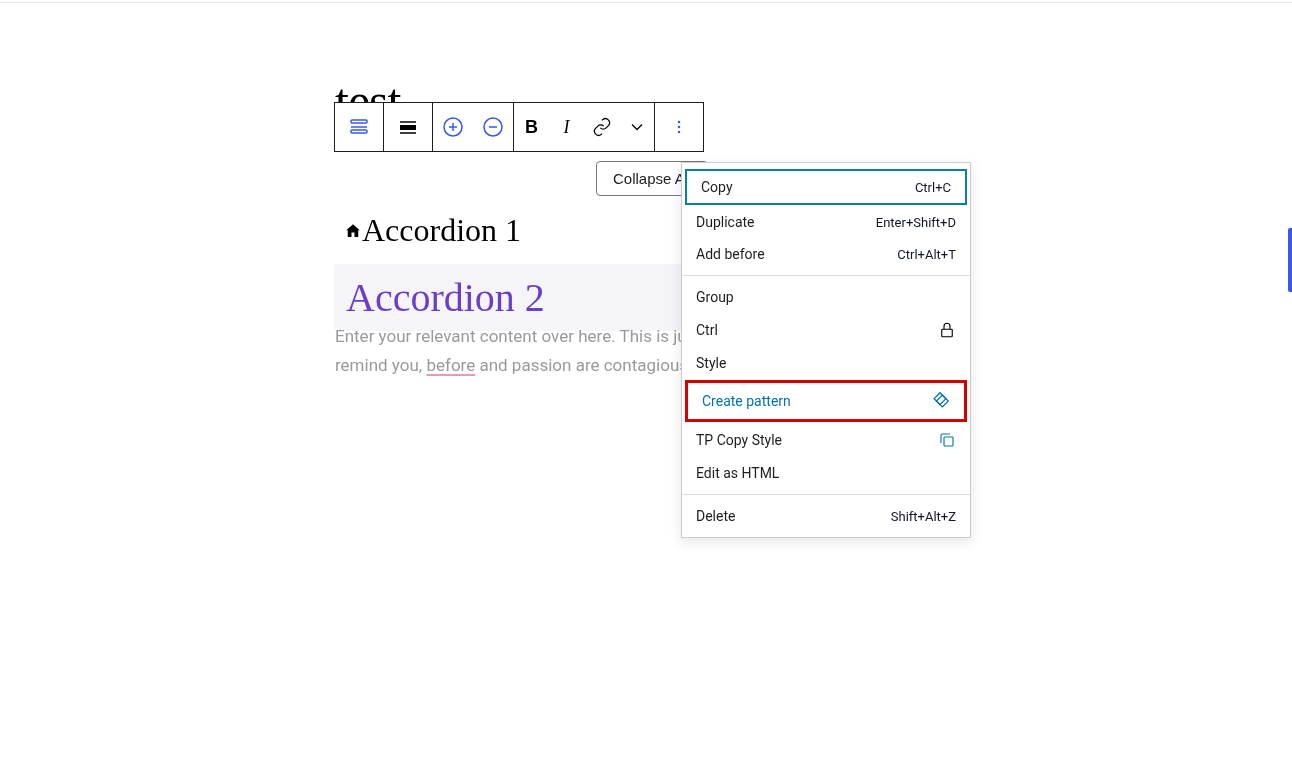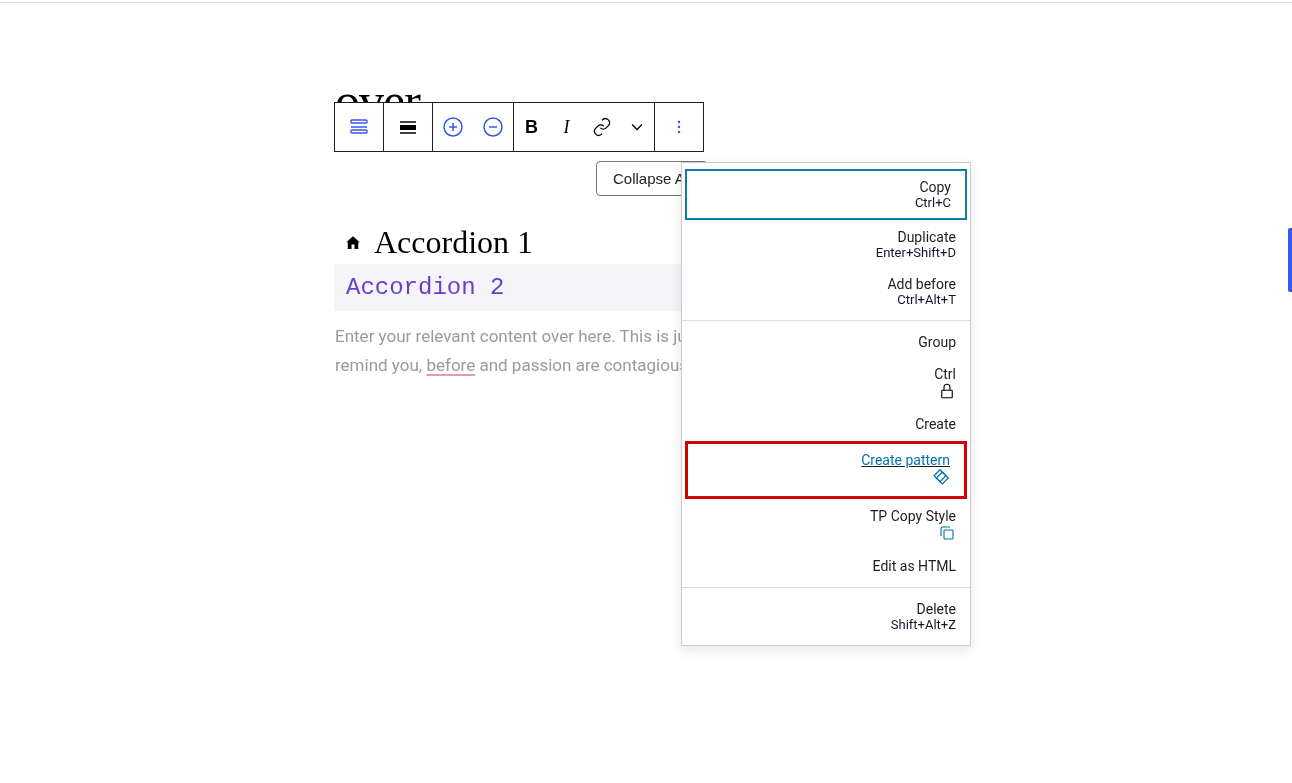--- a/index.html
+++ b/index.html
@@ -10,47 +10,47 @@
     .page-title { position: absolute; top: 72px; left: 335px; font-family: Georgia, serif; font-size: 50px; color: #000; letter-spacing: -1px; }
     
     .toolbar { position: absolute; top: 102px; left: 334px; display: flex; background: #fff; border: 1px solid #1e1e1e; }
     .toolbar-group { display: flex; border-right: 1px solid #1e1e1e; }
     .toolbar-btn { width: 48px; height: 48px; display: flex; align-items: center; justify-content: center; background: #fff; border: none; cursor: pointer; }
     .toolbar-btn.narrow { width: 35px; }
     .toolbar-btn.wide { width: 40px; }
     
     .collapse-btn { position: absolute; top: 161px; left: 596px; padding: 8px 16px; background: #fff; border: 1px solid #777; border-radius: 4px; font-size: 15px; color: #222; cursor: pointer; }
     
-    .accordion-1 { position: absolute; top: 212px; left: 344px; display: flex; align-items: center; gap: 12px; margin-top: 12px; }
+    .accordion-1 { position: absolute; top: 212px; left: 344px; display: flex; align-items: center; gap: 0; }
     .accordion-1 .label { font-family: Georgia, serif; font-size: 32px; color: #000; }
     
     .accordion-2-block { position: absolute; top: 264px; left: 334px; width: 600px; background: #f5f4f9; padding: 10px 12px; border-radius: 2px; }
-    .accordion-2-block .heading { font-family: Liberation Mono, monospace; font-size: 24px; color: #6b3ec9; }
+    .accordion-2-block .heading { font-family: Liberation Serif, serif; font-size: 40px; color: #6b3ec9; }
     
     .content-text { position: absolute; top: 322px; left: 335px; width: 600px; font-size: 17px; color: #9a9a9a; line-height: 1.7; }
     .content-text .underline-smile { text-decoration: underline; text-decoration-color: #e89ab5; text-decoration-thickness: 2px; text-underline-offset: 3px; }
     
     .context-menu { position: absolute; top: 162px; left: 681px; width: 290px; background: #fff; border: 1px solid #ccc; box-shadow: 0 4px 12px rgba(0,0,0,0.1); }
     .menu-section { border-bottom: 1px solid #ddd; padding: 5px 0; }
     .menu-section:last-child { border-bottom: none; }
-    .menu-item { display: flex; justify-content: space-between; align-items: flex-end; padding: 8px 14px; font-size: 14px; color: #1e1e1e; cursor: pointer; position: relative; flex-direction: column; }
+    .menu-item { display: flex; justify-content: space-between; align-items: center; padding: 8px 14px; font-size: 14px; color: #1e1e1e; cursor: pointer; position: relative; }
     .menu-item .shortcut { font-size: 13px; color: #0f172a; }
     .menu-item .icon-slot { display: flex; align-items: center; }
     .menu-item.selected { border: 2px solid #0a7ea4; margin: 1px 3px; }
-    .menu-item.highlighted { border: 3px solid #d60000; margin: 1px 3px; text-decoration: underline; }
+    .menu-item.highlighted { border: 3px solid #d60000; margin: 1px 3px; }
     .menu-item.highlighted .label { color: #0073aa; }
     
     .right-tab { position: absolute; top: 228px; right: 0; width: 4px; height: 64px; background: #3858e9; border-radius: 2px 0 0 2px; }
   </style>
 </head>
 <body>
 
 <div class="page-top-border"></div>
 
-<div class="page-title">over</div>
+<div class="page-title">test</div>
 
 <div class="toolbar">
   <div class="toolbar-group">
     <button class="toolbar-btn">
       <svg width="24" height="24" viewBox="0 0 24 24" fill="none">
           <rect x="4" y="5" width="16" height="3" rx="1" stroke="#3858e9" stroke-width="1.5"></rect>
           <line x1="4" y1="12" x2="20" y2="12" stroke="#3858e9" stroke-width="1.5"></line>
           <rect x="4" y="15" width="16" height="3" rx="1" stroke="#3858e9" stroke-width="1.5"></rect>
         </svg>
     </button>
@@ -149,21 +149,21 @@
     <div class="menu-item">
       <span class="label">Ctrl</span>
       <span class="icon-slot">
         <svg width="18" height="18" viewBox="0 0 24 24" fill="none">
             <rect x="5" y="11" width="14" height="10" rx="1" stroke="#000" stroke-width="1.5"></rect>
             <path d="M8 11V7a4 4 0 0 1 8 0v4" stroke="#000" stroke-width="1.5"></path>
           </svg>
       </span>
     </div>
     <div class="menu-item">
-      <span class="label">Create</span>
+      <span class="label">Style</span>
     </div>
     <div class="menu-item highlighted">
       <span class="label">Create pattern</span>
       <span class="icon-slot">
         <svg width="20" height="20" viewBox="0 0 24 24" fill="none">
             <rect x="5" y="5" width="10" height="10" transform="rotate(45 12 12)" stroke="#0073aa" stroke-width="1.5"></rect>
             <rect x="9" y="5" width="10" height="10" transform="rotate(45 12 12)" stroke="#0073aa" stroke-width="1.5"></rect>
           </svg>
       </span>
     </div>

